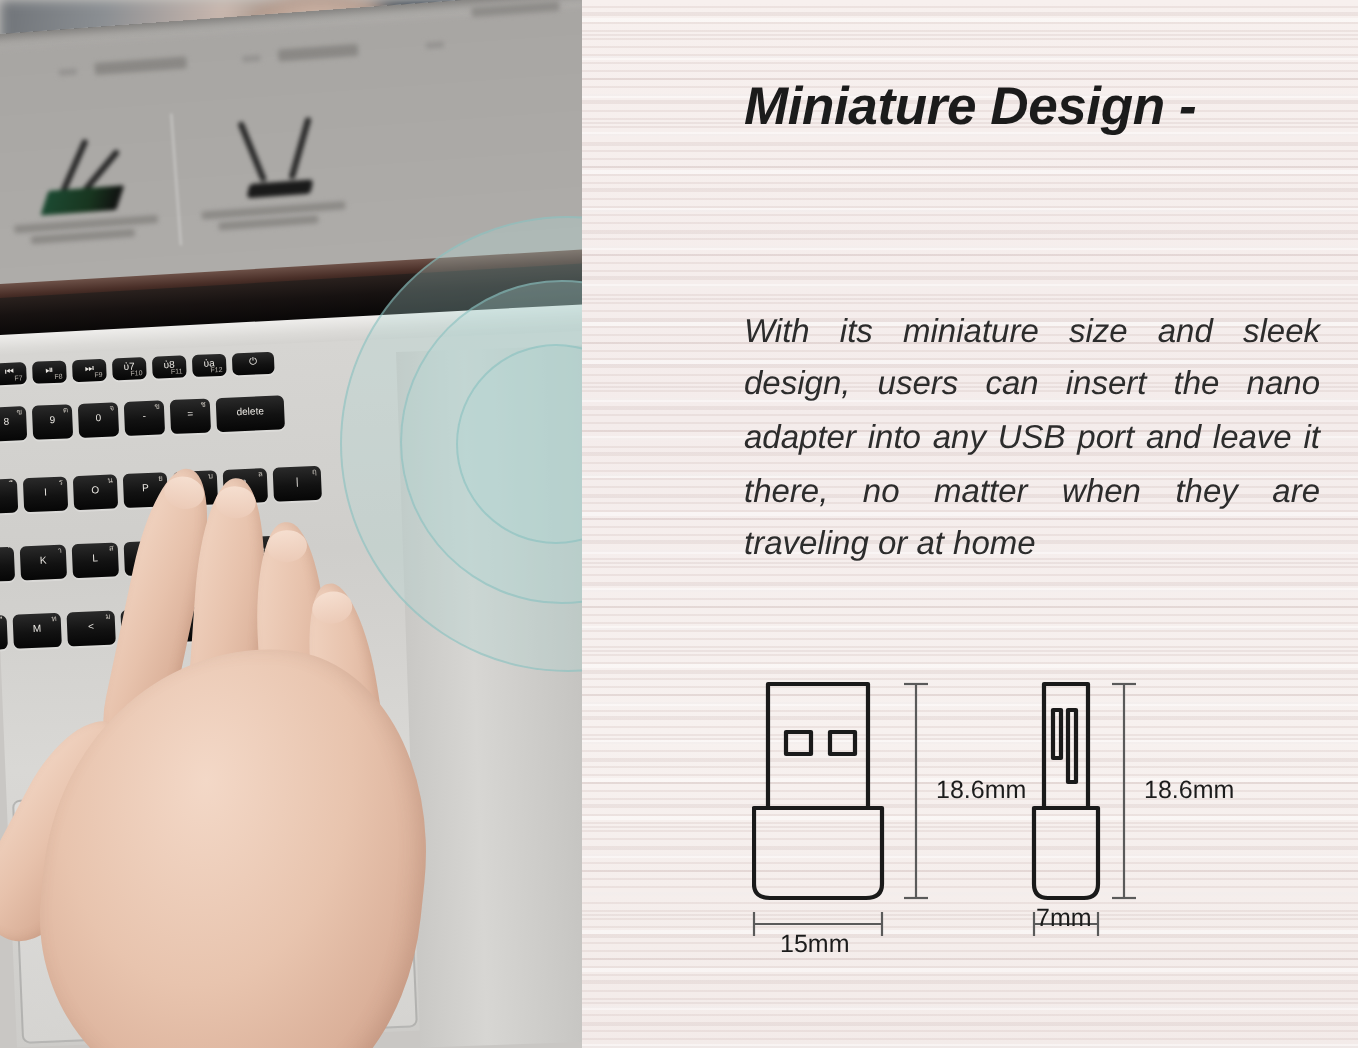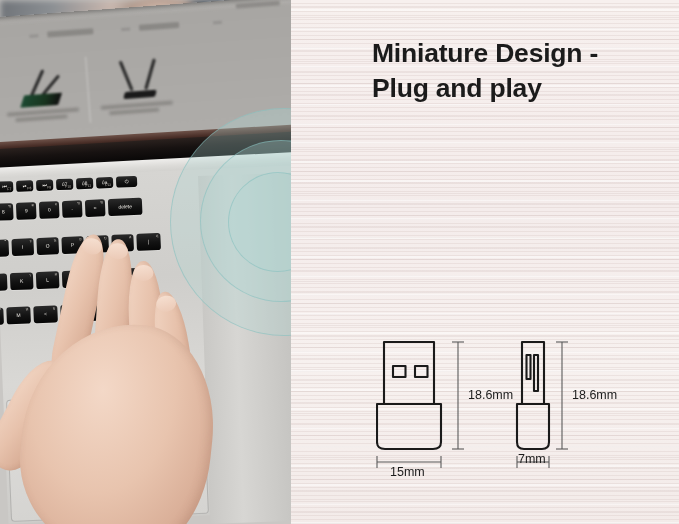--- a/index.html
+++ b/index.html
@@ -201,21 +201,21 @@
   .wave{
     position:absolute;left:0;top:0;border-radius:50%;
     border:1.5px solid rgba(132,190,188,.55);
     background:rgba(176,216,213,.30);
   }
   .w1{width:98px;height:98px;left:-22px;top:82px;}
   .w2{width:160px;height:160px;left:-50px;top:50px;}
   .w3{width:226px;height:226px;left:-80px;top:18px;}
 
   
-  .content{position:absolute;left:372px;top:0;width:295px;height:416px;}
+  .content{position:absolute;left:372px;top:0;width:295px;height:416px;font-style:italic;}
   h1.title{
     margin:0;position:absolute;top:36px;left:0;width:295px;
     font-size:26.5px;font-weight:bold;line-height:1.33;
     color:#1b1b1b;letter-spacing:-.2px;
   }
   .body-copy{
     position:absolute;top:136px;left:0;width:288px;
     font-size:16.5px;line-height:1.62;color:#2c2c2c;
     text-align:justify;text-justify:inter-word;
   }
@@ -433,22 +433,22 @@
     <div class="waves">
       <div class="wave w3"></div>
       <div class="wave w2"></div>
       <div class="wave w1"></div>
     </div>
   </div>
 
   <div class="content">
     <h1 class="title">
       <span>Miniature Design -</span><br>
-      <span>Plug and play</span>
     </h1>
+    <p class="body-copy">With its miniature size and sleek design, users can insert the nano adapter into any USB port and leave it there, no matter when they are traveling or at home</p>
   </div>
 
   <div class="diagram">
     <svg width="230" height="150" viewBox="0 0 230 150">
       <g fill="none" stroke="#1a1a1a" stroke-width="2.1" stroke-linejoin="round">
 
         <path d="M8,4 L58,4 L58,66 L8,66 Z"></path>
 
         <rect x="17" y="28" width="12.5" height="11"></rect>
         <rect x="39" y="28" width="12.5" height="11"></rect>

